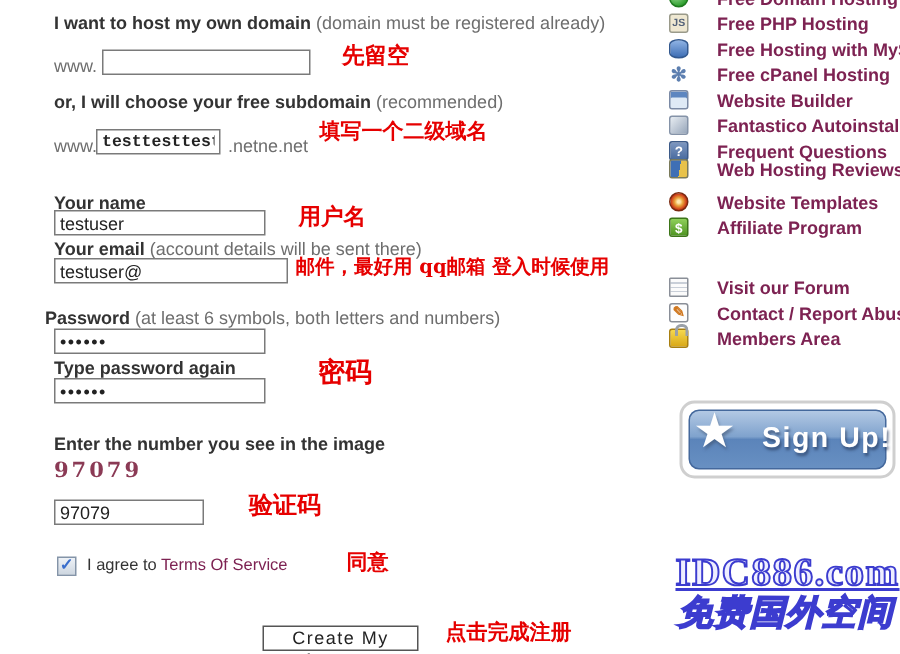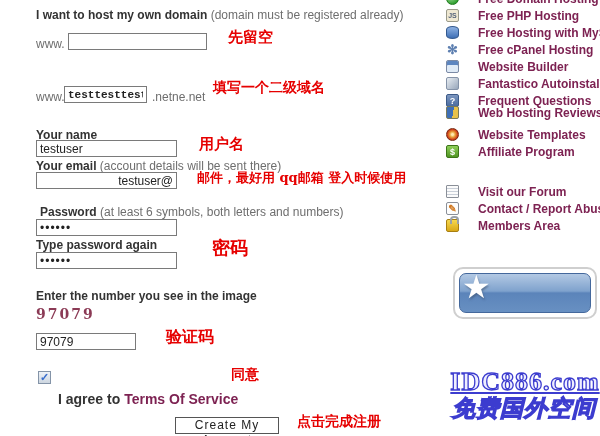--- a/index.html
+++ b/index.html
@@ -28,21 +28,21 @@
   .captcha-num {
     font-family:"DejaVu Serif", serif; font-weight:bold; font-size:14px;
     color:#8b3a55; letter-spacing:2px;
   }
   
   .cbx {
     position:absolute; width:13px; height:13px; border:1px solid #8494a8;
     background:linear-gradient(#eef2f7,#cdd6e0); font-size:11px; line-height:11px;
     color:#3a6ecc; font-weight:bold; text-align:center; cursor:pointer;
   }
-  .agree { font-size:14px; font-weight:bold; color:#333; white-space:nowrap;margin-top:20px; }
+  .agree { font-size:11px; font-weight:normal; color:#333; white-space:nowrap; }
   .agree .tos { color:#7d2252; cursor:pointer; }
   
   .create-btn {
     position:absolute; border:1px solid #555; background:#fff; color:#222;
     font-family:"Liberation Sans", sans-serif; font-size:12px; letter-spacing:1px;
     height:17px; width:104px; text-align:center; line-height:15px; cursor:pointer;
   }
   
   .side-row {
     position:absolute; left:446px; width:154px; height:17px;
@@ -104,38 +104,41 @@
 
 <div id="screen">
 
   <div class="abs lbl" style="left:36px; top:8px;">
     <b>I want to host my own domain</b><span> (domain must be registered already)</span>
   </div>
   <span class="abs pfx" style="left:36px; top:37px;">www.</span>
   <input class="txt-input" style="left: 68px; top: 33px; width: 139px;" value="">
   <div class="ann" style="left:228px; top:28px;">先留空</div>
 
+  <div class="abs lbl" style="left:36px; top:61px;">
+    <b>or, I will choose your free subdomain</b><span> (recommended)</span>
+  </div>
   <span class="abs pfx" style="left:36px; top:90px;">www.</span>
   <input class="txt-input mono" style="left: 64px; top: 86px; width: 83px;" value="testtesttest">
   <span class="abs pfx" style="left:152px; top:90px;">.netne.net</span>
   <div class="ann" style="left:213px; top:79px; font-size:14px;">填写一个二级域名</div>
 
   <div class="abs lbl" style="left:36px; top:128px;">
     <b>Your name</b>
   </div>
   <input class="txt-input" style="left: 36px; top: 140px; width: 141px;" value="testuser">
   <div class="ann" style="left:199px; top:135px;">用户名</div>
 
   <div class="abs lbl" style="left:36px; top:159px;">
     <b>Your email</b><span> (account details will be sent there)</span>
   </div>
-  <input class="txt-input" style="left: 36px; top: 172px; width: 141px; text-align: right;" value="testuser@">
+  <input class="txt-input" style="left: 36px; top: 172px; width: 156px;" value="testuser@">
   <div class="ann" style="left:197px; top:169px; font-size:13px;">邮件，最好用 qq邮箱 登入时候使用</div>
 
-  <div class="abs lbl" style="left:40px; top:205px;">
+  <div class="abs lbl" style="left:30px; top:205px;">
     <b>Password</b><span> (at least 6 symbols, both letters and numbers)</span>
   </div>
   <input class="txt-input" style="left: 36px; top: 219px; width: 141px; letter-spacing: 1px;" value="••••••">
   <div class="abs lbl" style="left:36px; top:238px;">
     <b>Type password again</b>
   </div>
   <div class="ann" style="left:212px; top:236px; font-size:18px;">密码</div>
   <input class="txt-input" style="left: 36px; top: 252px; width: 141px; letter-spacing: 1px;" value="••••••">
 
   <div class="abs lbl" style="left:36px; top:289px;">
@@ -204,19 +207,20 @@
     <span class="side-label">Contact / Report Abuse</span>
   </div>
   <div class="side-row" style="top:217px;">
     <span class="icn i-lock"></span>
     <span class="side-label">Members Area</span>
   </div>
 
   <div class="signup-outer">
     <div class="signup-inner">
       <span class="signup-star">★</span>
+      <span class="signup-label">Sign Up!</span>
     </div>
   </div>
 
   <div class="wm-site">IDC886.com</div>
   <div class="wm-slogan">免费国外空间</div>
 
 </div>
 
 </body></html>

